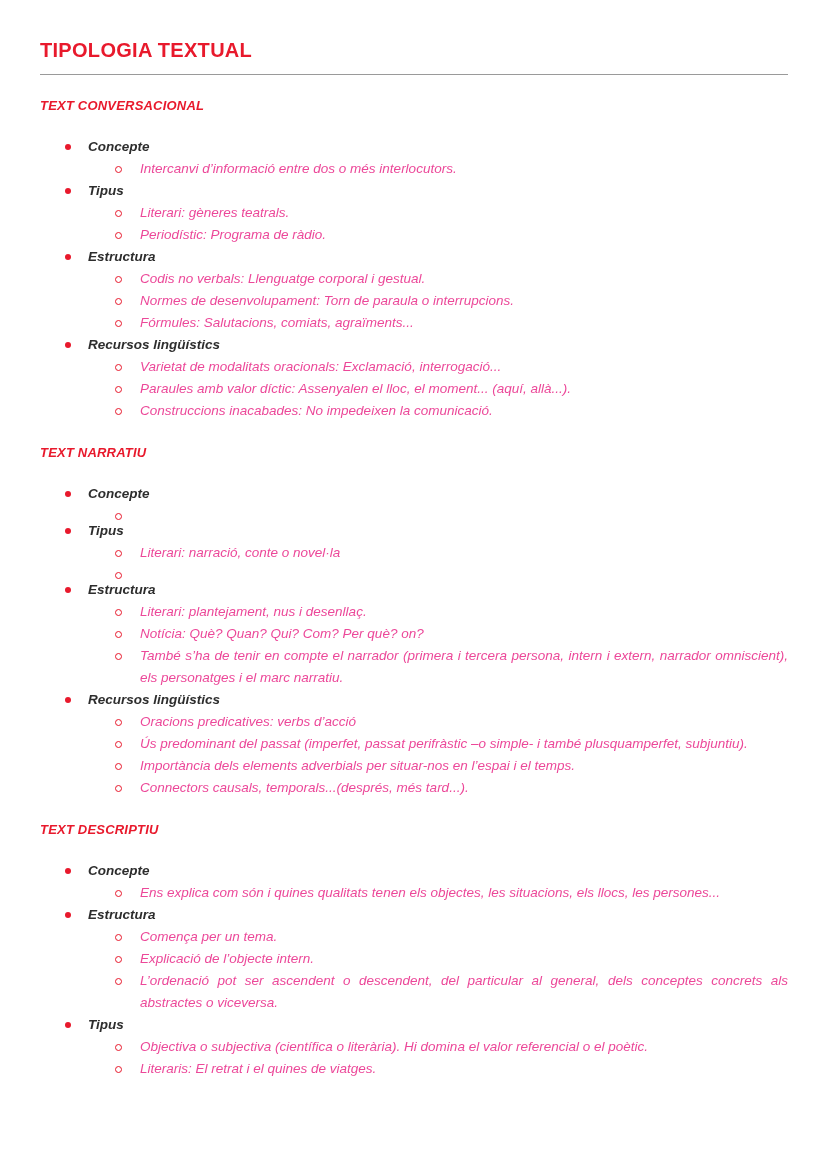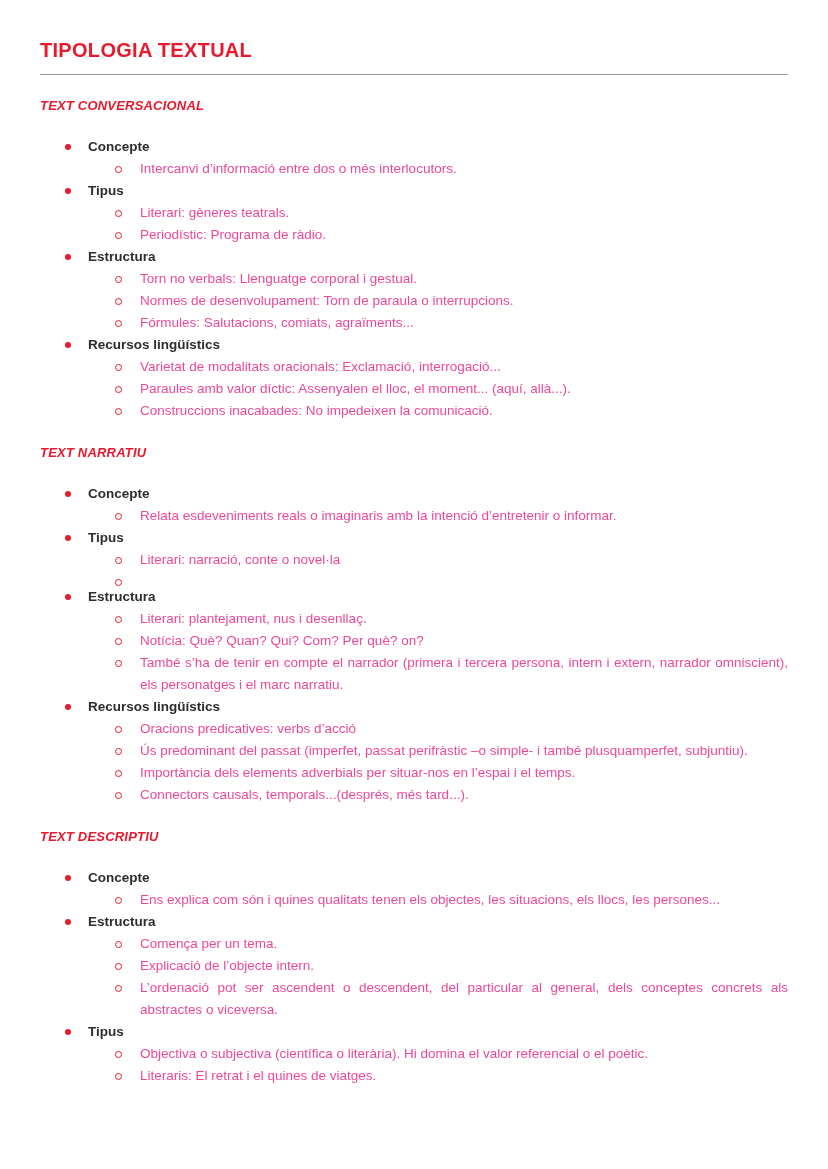--- a/index.html
+++ b/index.html
@@ -33,21 +33,21 @@
   .section { margin-top: 22px; }
   .section-heading {
     margin: 0 0 21px 0;
     font-size: 13px;
     line-height: 18px;
     font-weight: 700;
     letter-spacing: 0.2px;
     color: var(--accent, #e8192c);
     font-style: italic;
   }
-  ul.list { margin: 0; padding: 0; list-style: none; }
+  ul.list { margin: 0; padding: 0; list-style: none; font-style: italic; }
   li.li1, li.li2 { display: flex; align-items: flex-start; }
   .bullet1 {
     flex: 0 0 6px;
     width: 6px; height: 6px;
     margin: 8px 17px 0 25px;
     border-radius: 50%;
     background: var(--accent, #e8192c);
   }
   .bullet2 {
     flex: 0 0 7px;
@@ -102,21 +102,21 @@
           <li class="li2">
             <span class="bullet2"></span>
             <div class="text detail">Periodístic: Programa de ràdio.</div>
           </li>
           <li class="li1">
             <span class="bullet1"></span>
             <div class="text label">Estructura</div>
           </li>
           <li class="li2">
             <span class="bullet2"></span>
-            <div class="text detail">Torn no verbals: Llenguatge corporal i gestual.</div>
+            <div class="text detail">Codis no verbals: Llenguatge corporal i gestual.</div>
           </li>
           <li class="li2">
             <span class="bullet2"></span>
             <div class="text detail">Normes de desenvolupament: Torn de paraula o interrupcions.</div>
           </li>
           <li class="li2">
             <span class="bullet2"></span>
             <div class="text detail">Fórmules: Salutacions, comiats, agraïments...</div>
           </li>
           <li class="li1">
@@ -139,21 +139,20 @@
       </section>
       <section class="section">
         <h2 class="section-heading">TEXT NARRATIU</h2>
         <ul class="list">
           <li class="li1">
             <span class="bullet1"></span>
             <div class="text label">Concepte</div>
           </li>
           <li class="li2">
             <span class="bullet2"></span>
-            <div class="text detail">Relata esdeveniments reals o imaginaris amb la intenció d’entretenir o informar.</div>
           </li>
           <li class="li1">
             <span class="bullet1"></span>
             <div class="text label">Tipus</div>
           </li>
           <li class="li2">
             <span class="bullet2"></span>
             <div class="text detail">Literari: narració, conte o novel·la</div>
           </li>
           <li class="li2">

